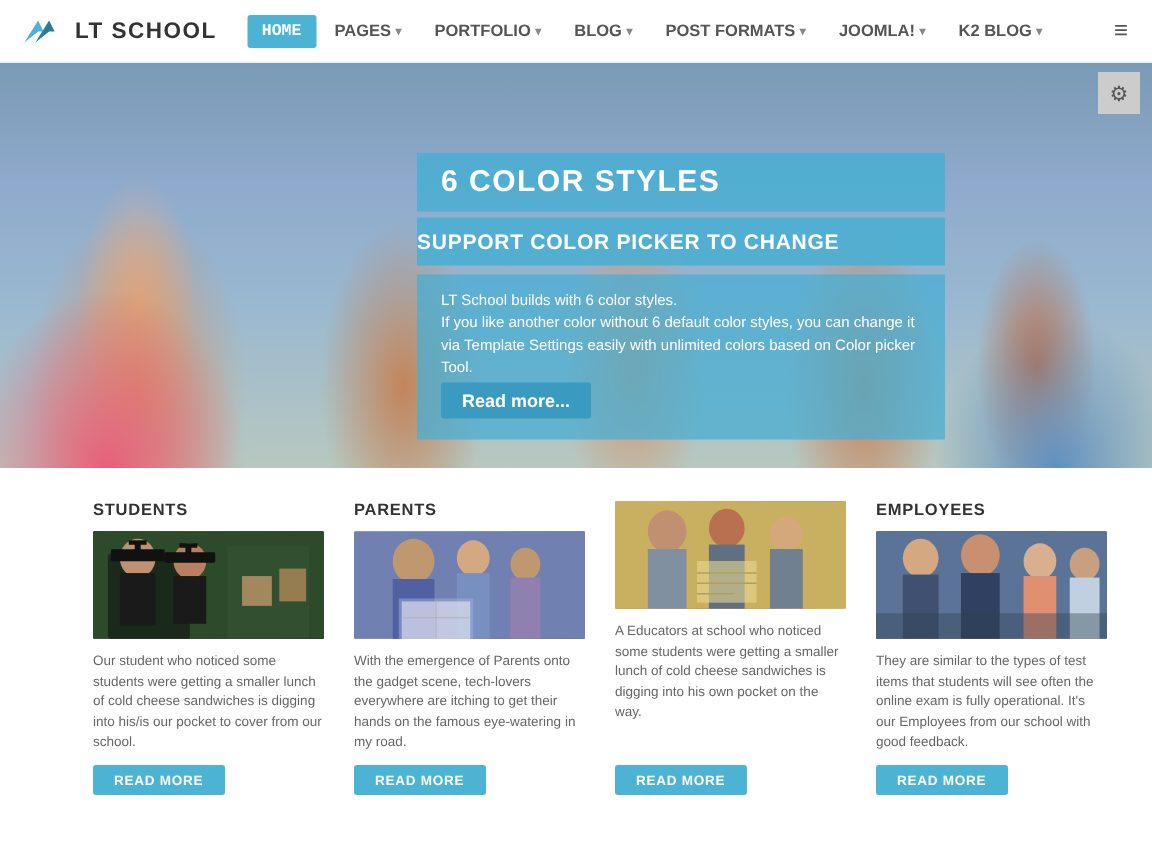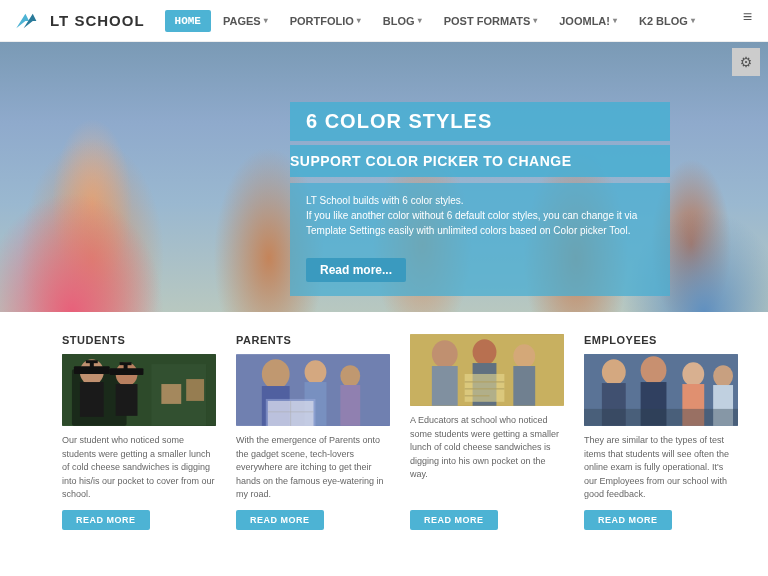--- a/index.html
+++ b/index.html
@@ -1,20 +1,21 @@
 <!DOCTYPE html>
 <html><head>
   <meta charset="utf-8">
   <style>
     * { margin: 0; padding: 0; box-sizing: border-box; }
     body { font-family: Arial, sans-serif; width: 768px; height: 576px; overflow: hidden; background: #fff; font-size: 12px; }
 
     
     .header {
       display: flex;
+      align-items: center;
       padding: 8px 16px;
       background: #fff;
       border-bottom: 1px solid #eee;
       height: 42px;
       position: relative;
       z-index: 10;
     }
     .logo {
       display: flex;
       align-items: center;
@@ -106,22 +107,22 @@
       content: '';
       position: absolute;
       bottom: 0; right: 0;
       width: 160px; height: 120px;
       background: radial-gradient(ellipse at 60% 100%, #6090c0 0%, transparent 60%);
     }
 
     .hero-overlay {
       position: absolute;
       top: 60px;
-      left: 290px;
-      width: 380px;
+      left: 278px;
+      width: 352px;
     }
     .hero-title-box {
       background: rgba(74, 174, 210, 0.88);
       padding: 8px 16px;
       margin-bottom: 4px;
     }
     .hero-title {
       color: #fff;
       font-size: 20px;
       font-weight: bold;
@@ -139,21 +140,21 @@
       letter-spacing: 0.5px;
     }
     .hero-desc-box {
       background: rgba(74, 174, 210, 0.75);
       padding: 10px 16px 14px;
     }
     .hero-desc {
       color: #fff;
       font-size: 10px;
       line-height: 1.5;
-      margin-bottom: 20px;
+      margin-bottom: 2px;
     }
     .hero-btn {
       background: #3a9abf;
       color: #fff;
       border: none;
       padding: 5px 14px;
       font-size: 12px;
       cursor: pointer;
       border-radius: 2px;
       font-weight: bold;

